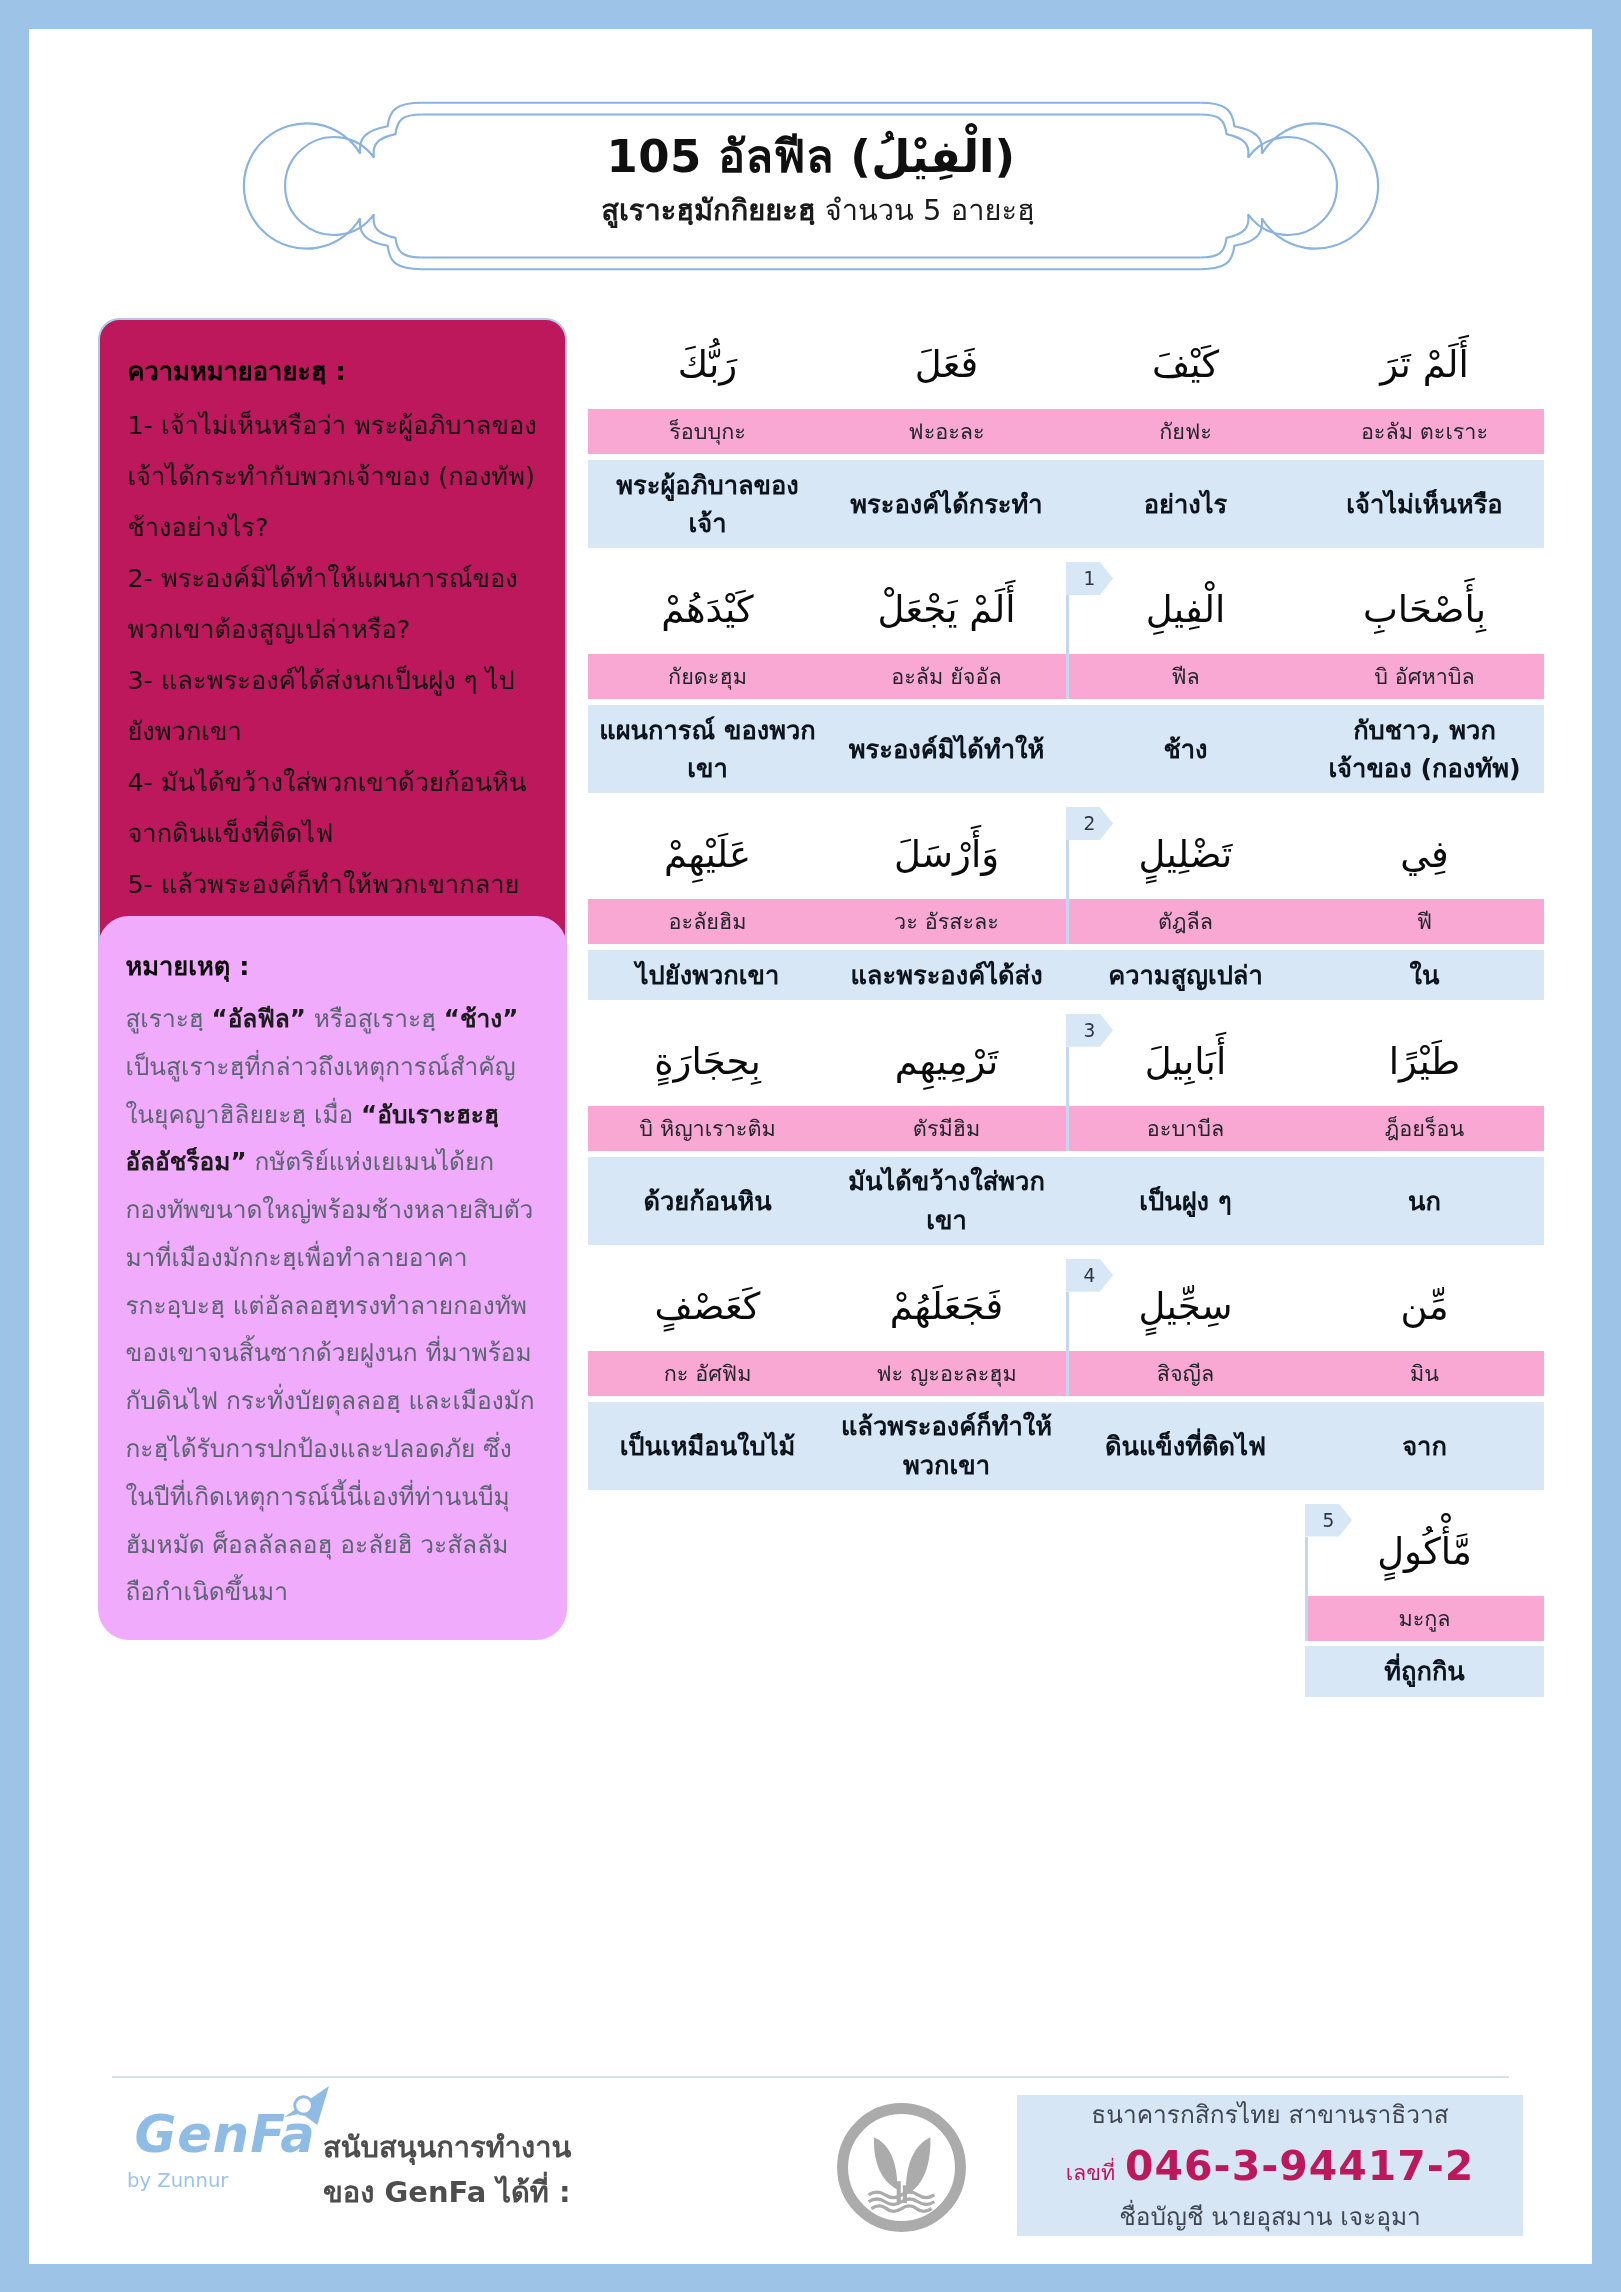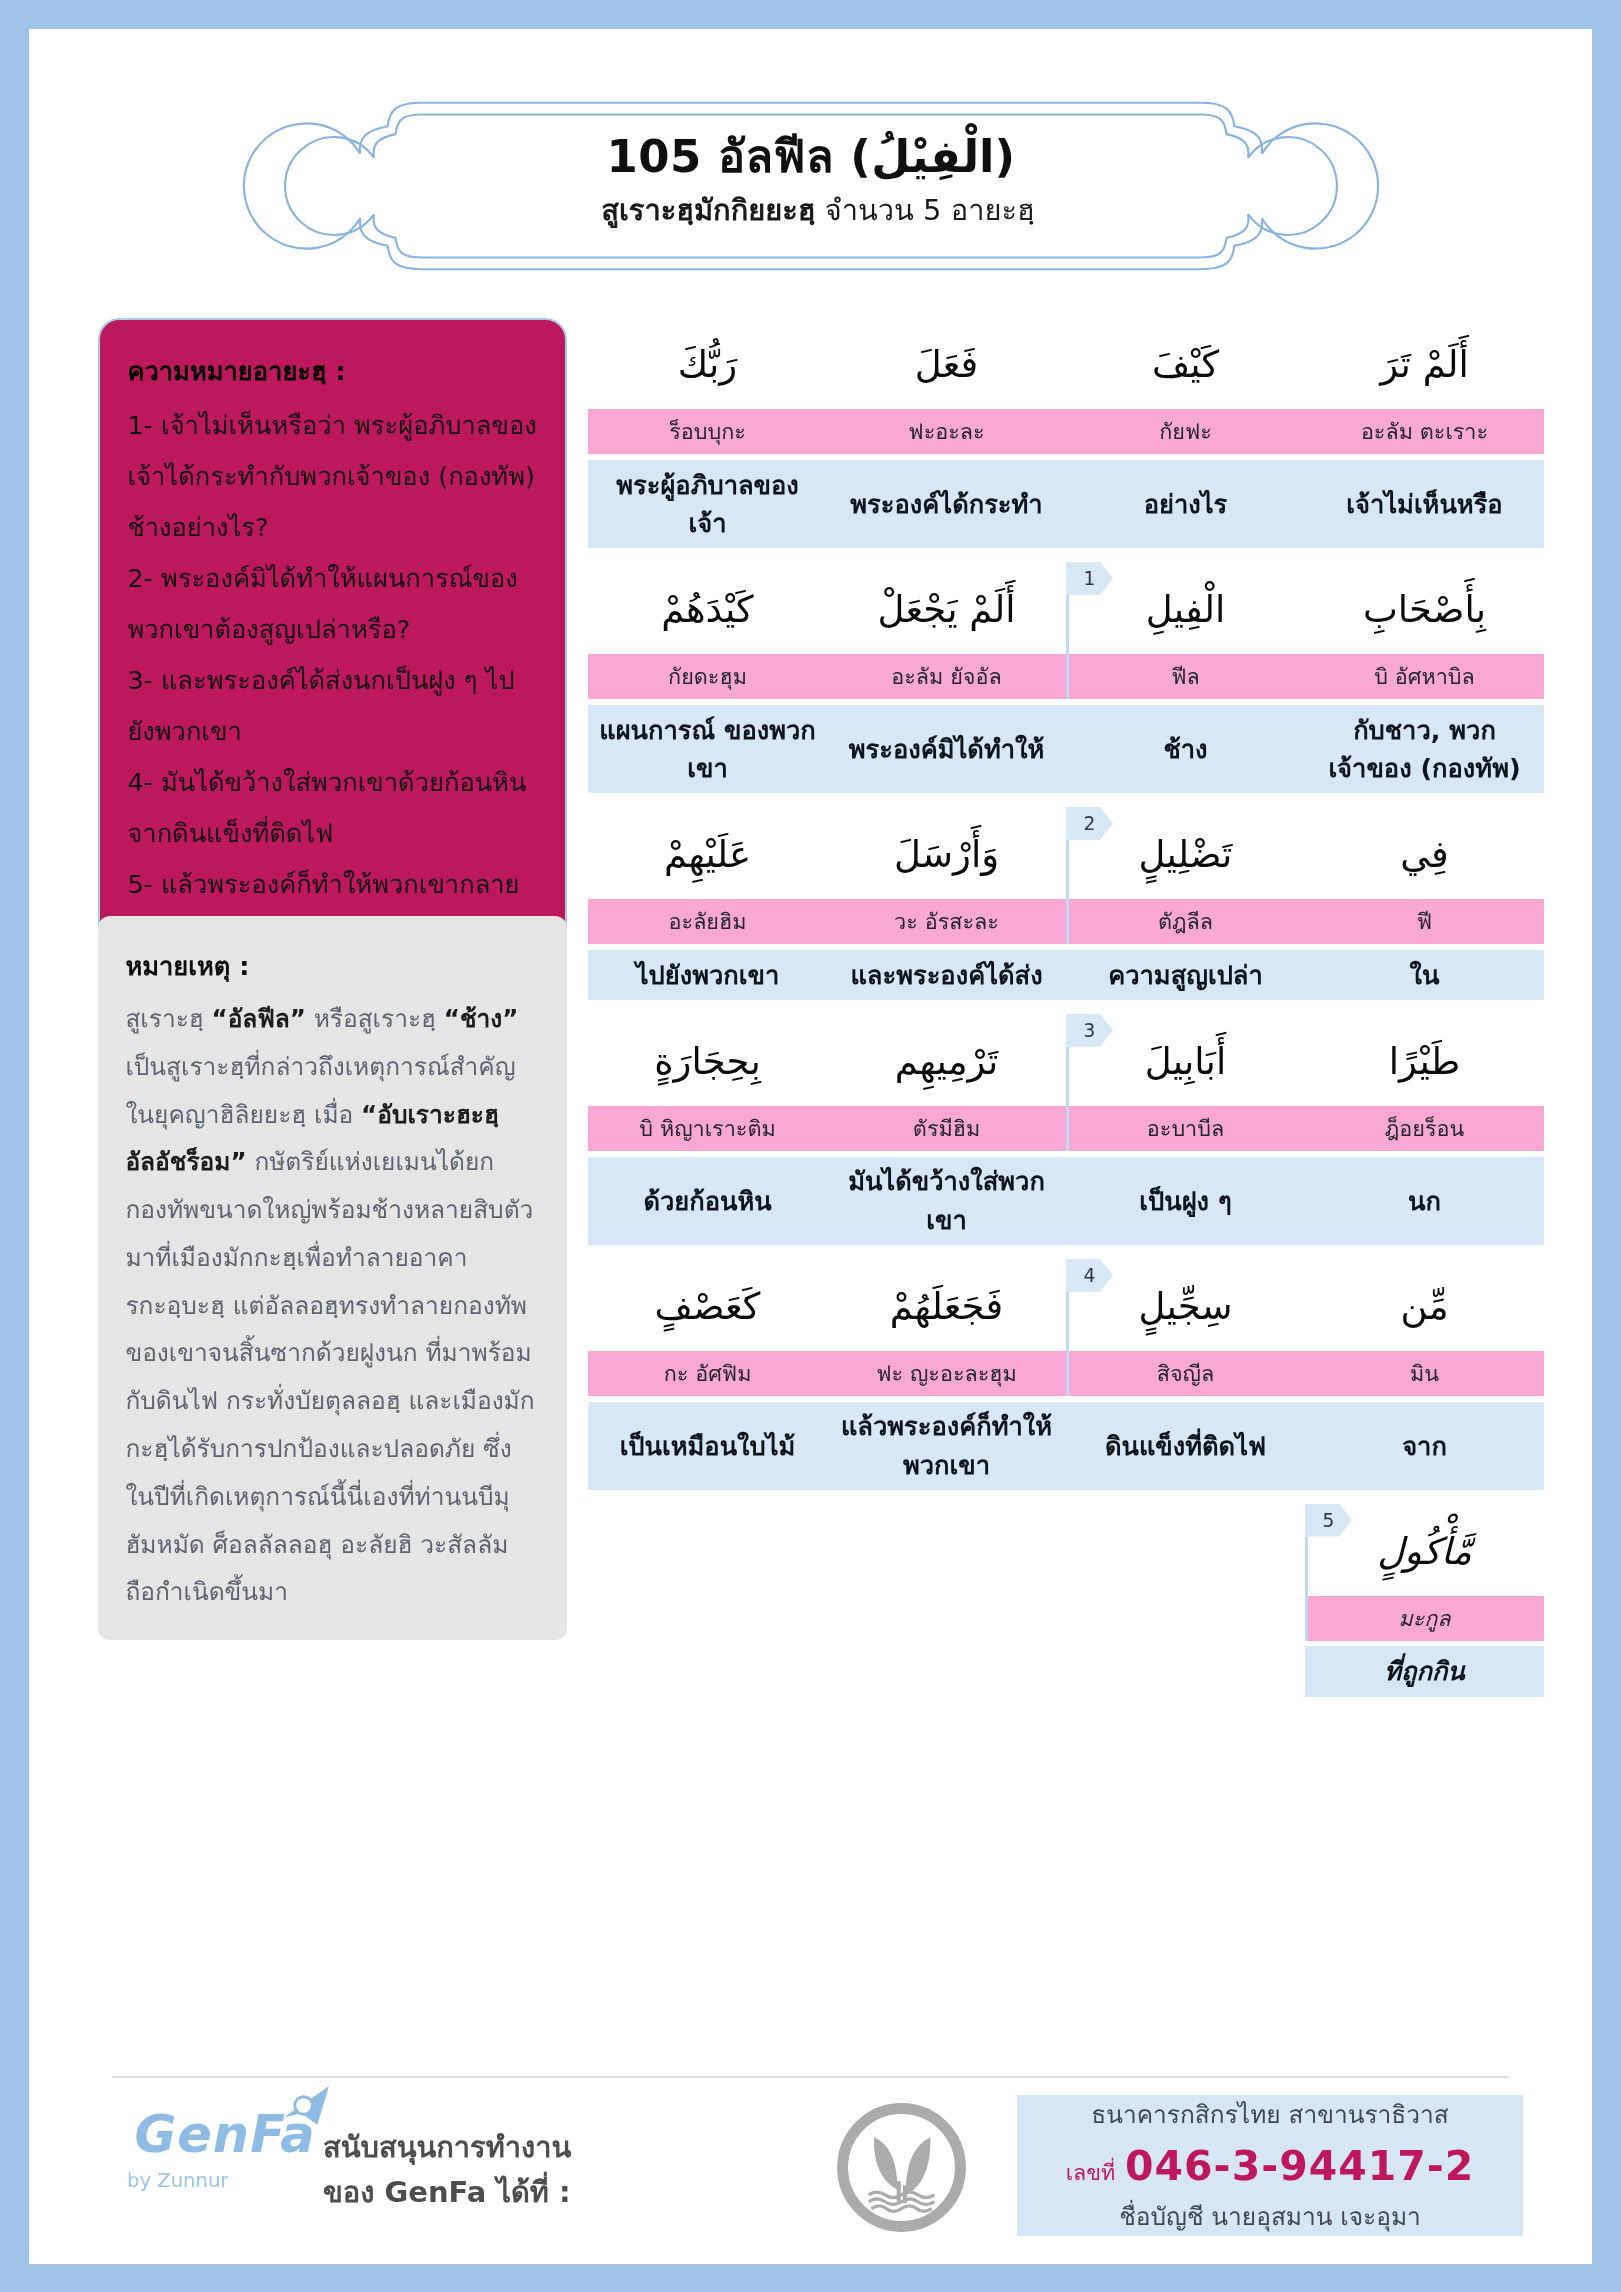--- a/index.html
+++ b/index.html
@@ -34,21 +34,21 @@
     left:69px; top:289px; width:469px;
     background:#be185d; border:2px solid #A9CBEA; border-radius:21.6px;
     padding:25.5px 27.4px 21.6px 27.4px;
     font-size:25.5px; color:#101010; line-height:2.0;
   }
   .meaning-box h3 { font-size:25.5px; font-weight:700; margin-bottom:3.9px; color:#000; }
   .meaning-box p { margin:0; }
 
   .note-box {
     left:69px; top:887px; width:469px;
-    background:#e5e5e5; border-radius:12px;
+    background:#f0abfc; border-radius:31px;
     padding:25.5px 27.4px 23.5px 27.4px;
     font-size:24.5px; line-height:1.95; color:#5B6470;
   }
   .note-box h3 { font-size:25.5px; font-weight:700; color:#0d0d0d; margin-bottom:3.9px; }
   .note-box .b { font-weight:700; color:#1c1c1c; }
 
   
   .wtable { left:559px; top:286px; width:956px; }
   .rg { position:relative; width:100%; margin-bottom:11.8px; }
   .grid4 { display:grid; grid-template-columns:repeat(4,1fr); }
@@ -71,21 +71,21 @@
     position:absolute; top:2px; width:47px; height:33px;
     background:#D8E7F6; color:#2d3642;
     display:flex; align-items:center; justify-content:center;
     font-size:18.6px; clip-path:polygon(0 0,72% 0,100% 50%,72% 100%,0 100%);
     z-index:2;
   }
   .vline { position:absolute; top:35px; height:104px; width:2.9px; background:#C3D8EE; z-index:1; }
   .at-half { left:50%; }
   .at-zero { left:0; }
   .rg-last { width:25%; margin-left:75%; }
-  .rg-last .grid1 { display:grid; grid-template-columns:1fr;font-style:italic; }
+  .rg-last .grid1 { display:grid; grid-template-columns:1fr; }
 
   
   .foot-divider { left:83px; top:2047px; width:1397px; height:2px; background:#DAE0EA; }
   .brand { left:98px; top:2078px; width:196px; text-align:center; }
   .brand-name {
     font-size:51px; font-weight:700; font-style:italic; color:#8FBCE5;
     letter-spacing:1px; line-height:1.1;
   }
   .brand-by { font-size:19.6px; color:#9CC3E8; margin-top:5.9px; text-align:left; padding-right:7.8px; }
   .plane-icon { position:absolute; right:-17.6px; top:-23.5px; width:51px; height:45px; }

